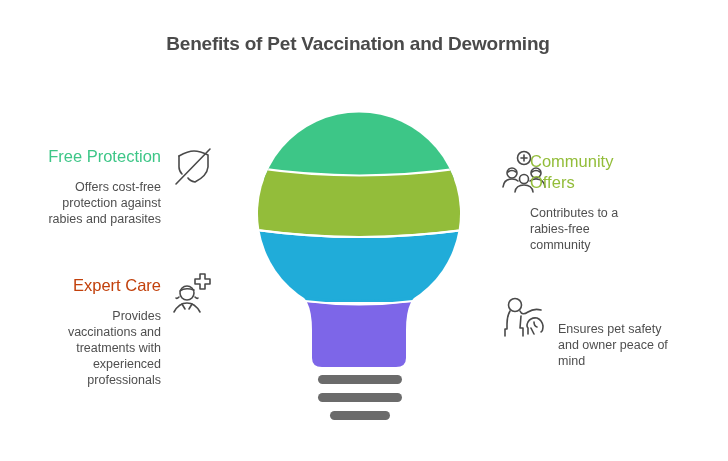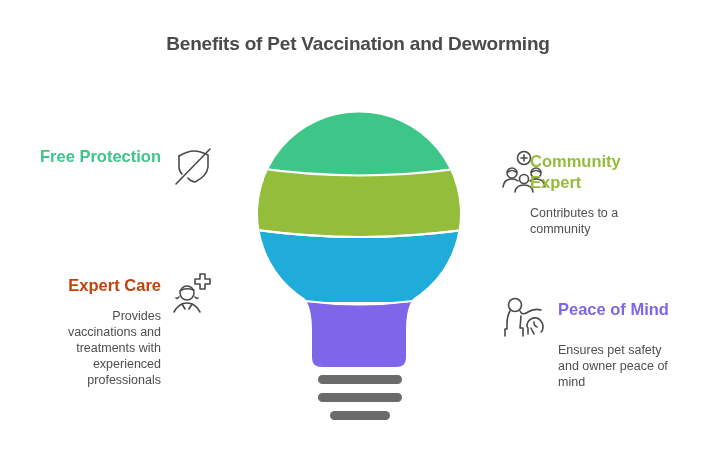--- a/index.html
+++ b/index.html
@@ -2,21 +2,21 @@
 <html><head>
   <meta charset="utf-8">
   <style>
     html, body { margin: 0; padding: 0; background: #ffffff; }
     body { width: 728px; height: 461px; position: relative; overflow: hidden;
            font-family: "Liberation Sans", sans-serif; }
     .title { position: absolute; left: 0; width: 716px; top: 33px; text-align: center;
              font-size: 19px; font-weight: bold; color: #4a4a4a; letter-spacing: -0.2px; }
     .bulb { position: absolute; left: 0; top: 0; width: 728px; height: 461px; }
     .block { position: absolute; }
-    .heading { font-size: 16.5px; font-weight: bold; line-height: 21px; }
+    .heading { font-size: 16.5px; font-weight: normal; line-height: 21px; }
     .desc { font-size: 12.5px; color: #4f4f4f; line-height: 16px; margin-top: 12px; }
     .left .heading, .left .desc { text-align: right; }
     .icon { position: absolute; width: 46px; height: 46px; }
     .icon svg { width: 46px; height: 46px; }
   </style>
 </head>
 <body>
 
 <div class="title">Benefits of Pet Vaccination and Deworming</div>
 
@@ -47,20 +47,25 @@
            L 322 367 Q 312 367 312 358 L 312 330 Q 312 312 307 302 Z" fill="#7d66e8"></path>
   <path d="M 305 301 Q 359 308 413 301" fill="none" stroke="#ffffff" stroke-width="2"></path>
 
   <rect x="318" y="375" width="84" height="9" rx="4.5" fill="#6b6b6b"></rect>
   <rect x="318" y="393" width="84" height="9" rx="4.5" fill="#6b6b6b"></rect>
   <rect x="330" y="411" width="60" height="9" rx="4.5" fill="#6b6b6b"></rect>
 </svg>
 
 <div class="block left" style="left:20px; top:146px; width:141px;">
   <div class="heading" style="color:#3dc687;">Free Protection</div>
+  <div class="desc">
+    <div>Offers cost-free</div>
+    <div>protection against</div>
+    <div>rabies and parasites</div>
+  </div>
 </div>
 <div class="icon" style="left:170px; top:143px;">
   <svg viewBox="0 0 46 46" fill="none" stroke="#4a4a4a" stroke-width="1.6" stroke-linecap="round" stroke-linejoin="round">
     <path d="M 9 13 Q 18 8 24 8 Q 30 8 38 12 L 38 24 Q 37 33 25 39 Q 20 38 18 35"></path>
     <path d="M 9 13 L 9 24 Q 9 28 12 31"></path>
     <line x1="6" y1="41" x2="40" y2="6"></line>
   </svg>
 </div>
 
 <div class="block left" style="left:20px; top:275px; width:141px;">
@@ -97,39 +102,39 @@
     <circle cx="35" cy="25" r="5"></circle>
     <path d="M 31 24 Q 35 21 39 24"></path>
     <path d="M 44 39 Q 43 31 35 31 Q 31 31 29 33"></path>
     <circle cx="23" cy="31" r="4.5"></circle>
     <path d="M 14 44 Q 15 37 23 37 Q 31 37 32 44"></path>
   </svg>
 </div>
 <div class="block right" style="left:530px; top:151px; width:150px;">
   <div class="heading" style="color:#93bd3a;">
     <div>Community</div>
-    <div>Expert</div>
+    <div>Offers</div>
   </div>
   <div class="desc">
     <div>Contributes to a</div>
+    <div>rabies-free</div>
     <div>community</div>
   </div>
 </div>
 
 <div class="icon" style="left:501px; top:294px;">
   <svg viewBox="0 0 46 46" fill="none" stroke="#4a4a4a" stroke-width="1.6" stroke-linecap="round" stroke-linejoin="round">
     <circle cx="14" cy="11" r="6.5"></circle>
     <path d="M 9 17 Q 6 22 6 30 L 6 35 L 4 35 L 4 42"></path>
     <path d="M 19 17 Q 21 22 27 18 Q 33 14 40 16"></path>
     <path d="M 20 22 L 19 34 L 22 34 L 22 42"></path>
     <path d="M 27 40 L 27 34 Q 25 32 27 28 Q 30 23 36 24 Q 41 26 42 32 Q 42 37 40 38"></path>
     <path d="M 33 28 Q 33 32 36 33"></path>
     <path d="M 30 34 L 33 40"></path>
   </svg>
 </div>
 <div class="block right" style="left:558px; top:299px; width:150px;">
-  <div class="heading" style="color:#7d66e8;">Peace of Mind</div>
   <div class="desc" style="margin-top:22px;">
     <div>Ensures pet safety</div>
     <div>and owner peace of</div>
     <div>mind</div>
   </div>
 </div>
 
 </body></html>

